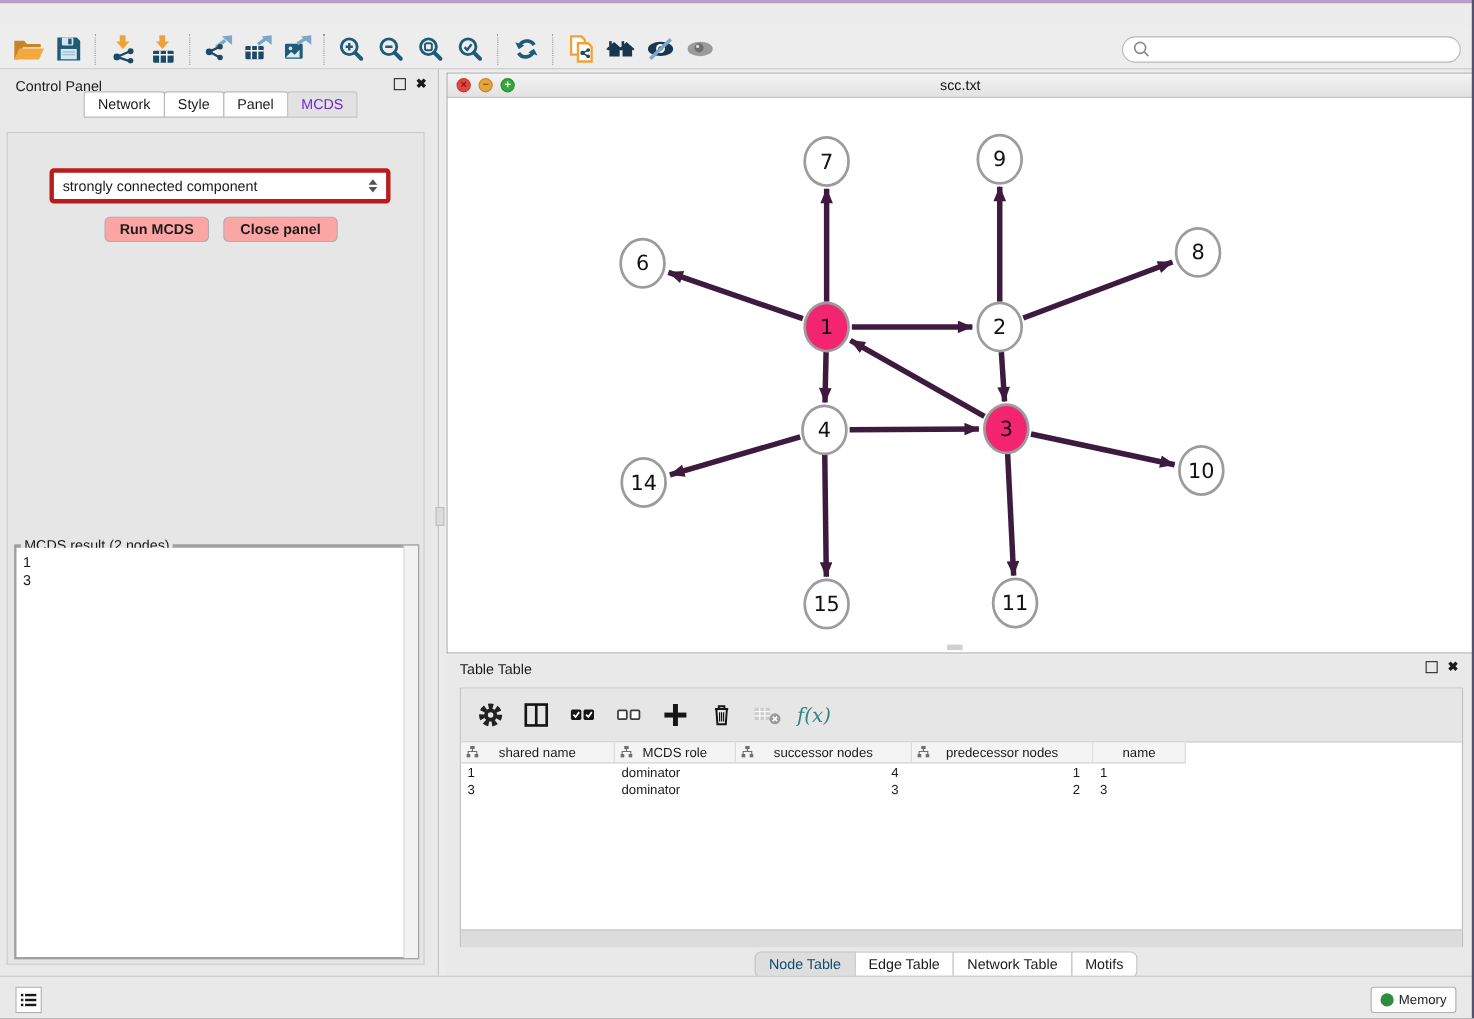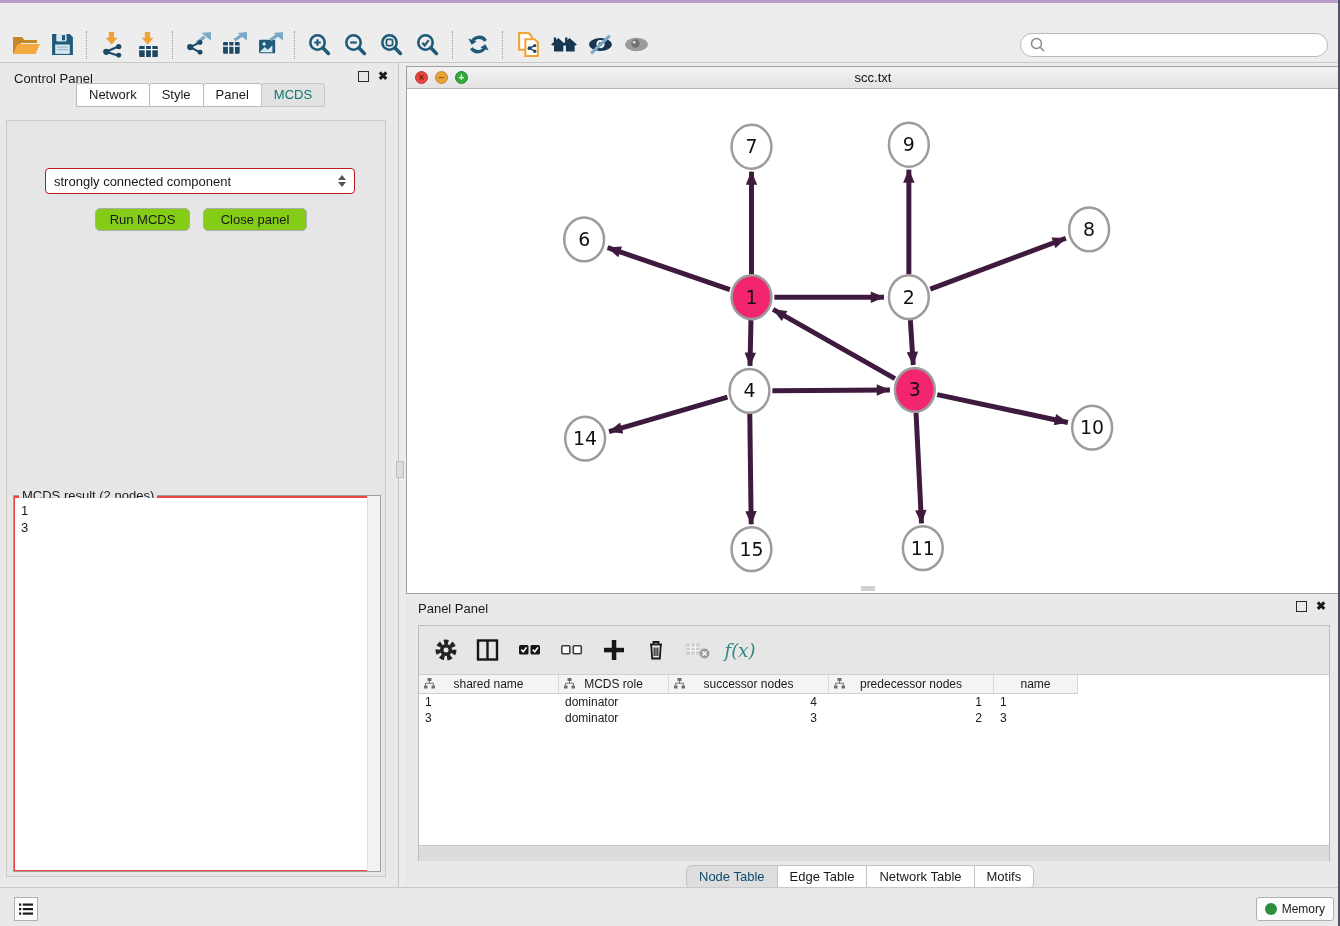--- a/index.html
+++ b/index.html
@@ -25,34 +25,34 @@
   #search-box input{border:none;outline:none;flex:1;font:13px "Liberation Sans",sans-serif;background:transparent;}
   
   #control-panel{left:0;top:63px;width:399px;height:824px;background:#e9e9e9;border-right:1px solid #c2c2c2;box-sizing:border-box;}
   #cp-title{left:14px;top:8px;font-size:13px;}
   .win-btns{position:absolute;right:10px;top:8px;display:flex;gap:9px;align-items:center;}
   .float-ico{width:9px;height:9px;border:1.6px solid #2a2a2a;display:inline-block;}
   .close-ico{font-size:12px;font-weight:bold;color:#1a1a1a;line-height:11px;}
   #control-panel-tabs{left:77px;top:20px;display:flex;}
   .cp-tab{background:#fff;border:1px solid #b9b9b9;margin-left:-1px;padding:3px 12px 4px;
      font-size:13px;border-radius:3px 3px 0 0;}
-  .cp-tab.active{background:#e2e2e2;color:#0f766e;border-color:#c6c6c6;}
+  .cp-tab.active{background:#e2e2e2;color:#6d28d9;border-color:#c6c6c6;}
   #cp-content{left:6px;top:57px;width:380px;height:757px;background:#e6e6e6;border:1px solid #cbcbcb;box-sizing:border-box;}
   #opt-label{left:0;top:14px;width:100%;text-align:center;}
-  #criterion-select{left:38px;top:47px;width:310px;height:23px;background:#fff;border:1px solid #b91c1c;
+  #criterion-select{left:38px;top:32px;width:310px;height:23px;background:#fff;border:4px solid #b91c1c;
      border-radius:4px;box-sizing:border-box;display:flex;align-items:center;padding:12px 8px;}
   #criterion-select .val{flex:1;}
   .stepper{display:flex;flex-direction:column;gap:2px;align-items:center;}
   .tri-up{width:0;height:0;border-left:4px solid transparent;border-right:4px solid transparent;border-bottom:5px solid #555;}
   .tri-down{width:0;height:0;border-left:4px solid transparent;border-right:4px solid transparent;border-top:5px solid #555;}
-  .cp-btn{position:absolute;top:87px;height:23px;background:#84cc16;border:1px solid #adadad;border-radius:5px;
-     font-size:13px;display:flex;align-items:center;justify-content:center;box-sizing:border-box;}
+  .cp-btn{position:absolute;top:76px;height:23px;background:#fca5a5;border:1px solid #adadad;border-radius:5px;
+     font-size:13px;display:flex;align-items:center;justify-content:center;box-sizing:border-box;font-weight:bold;}
   #run-btn{left:88px;width:95px;}
   #closep-btn{left:196px;width:104px;}
-  #result-box{left:6px;top:374px;width:366px;height:375px;border:1px solid #9f9f9f;background:#ef4444;}
+  #result-box{left:6px;top:374px;width:366px;height:375px;border:1px solid #9f9f9f;background:#a3a3a3;}
   #result-title{position:absolute;left:5px;top:-8px;background:#e6e6e6;padding:0 3px;font-size:13px;}
   #mcds-result-text{position:absolute;left:1px;top:2px;right:13px;bottom:1px;background:#fff;
      padding:4px 6px;font-size:13px;line-height:17px;overflow:hidden;}
   #result-scroll{position:absolute;right:0;top:0;width:12px;height:100%;background:#f2f2f2;border-left:1px solid #e0e0e0;}
   
   #split-grip{left:396px;top:461px;width:8px;height:17px;background:#dcdcdc;border:1px solid #bdbdbd;box-sizing:border-box;}
   
   #net-window{left:406px;top:66px;width:934px;height:528px;border:1px solid #9f9f9f;box-sizing:border-box;background:#fff;}
   #net-titlebar{position:absolute;left:0;top:0;width:100%;height:22px;background:linear-gradient(#f3f3f3,#e2e2e2);
      border-bottom:1px solid #b5b5b5;box-sizing:border-box;}
@@ -80,21 +80,21 @@
   #tp-hscroll{position:absolute;left:0;top:219px;width:100%;height:16px;background:#dcdcdc;border-top:1px solid #c6c6c6;box-sizing:border-box;}
   #table-tabs{left:281px;top:269px;display:flex;}
   .bt-tab{background:#fff;border:1px solid #c2c2c2;margin-left:-1px;padding:3px 12px 4px;font-size:13px;}
   .bt-tab:first-child{border-radius:6px 0 0 6px;}
   .bt-tab:last-child{border-radius:0 6px 6px 0;}
   .bt-tab.active{background:#dedede;color:#0c4a6e;}
   
   #status-bar{left:0;top:887px;width:1340px;height:39px;background:#e9e9e9;border-top:1px solid #c9c9c9;box-sizing:border-box;}
   #list-btn{position:absolute;left:14px;top:9px;width:24px;height:24px;background:#fdfdfd;border:1px solid #b0b0b0;
      display:flex;align-items:center;justify-content:center;box-sizing:border-box;}
-  #memory-btn{position:absolute;right:6px;top:9px;height:24px;background:#fdfdfd;border:1px solid #b0b0b0;border-radius:3px;
+  #memory-btn{position:absolute;right:16px;top:9px;height:24px;background:#fdfdfd;border:1px solid #b0b0b0;border-radius:3px;
      display:flex;align-items:center;gap:5px;padding:0 8px;font-size:12px;box-sizing:border-box;}
   #memory-dot{width:12px;height:12px;border-radius:50%;background:#2d8f3c;}
 </style>
 </head>
 <body>
 
 <div id="app">
   <div class="abs" id="top-strip"></div>
 
 
@@ -333,21 +333,21 @@
             <g>
               <ellipse cx="517" cy="461" rx="20" ry="22" fill="#ffffff" stroke="#9c9c9c" stroke-width="2.5"></ellipse>
               <text x="517" y="461" text-anchor="middle" dy="6.5" font-size="19" fill="#111" font-family="DejaVu Sans, sans-serif">11</text>
             </g>
           </svg></div>
       <div id="canvas-grip"></div>
     </div>
   </div>
 
   <div class="abs" id="table-panel">
-    <div class="abs" id="tp-title">Panel Panel</div>
+    <div class="abs" id="tp-title">Table Table</div>
     <div class="win-btns" style="top:5px;right:14px">
       <span class="float-ico"></span>
       <span class="close-ico">✖</span>
     </div>
     <div class="abs" id="tp-box">
       <div id="table-toolbar">
         <span style="display:contents"><span class="tb-btn">
               <svg width="26" height="26" viewBox="0 0 26 26">
                 <circle cx="13" cy="13" r="8" fill="none" stroke="#222" stroke-width="5" stroke-dasharray="4.2 2.9"></circle>
                 <circle cx="13" cy="13" r="6" fill="#222"></circle>

